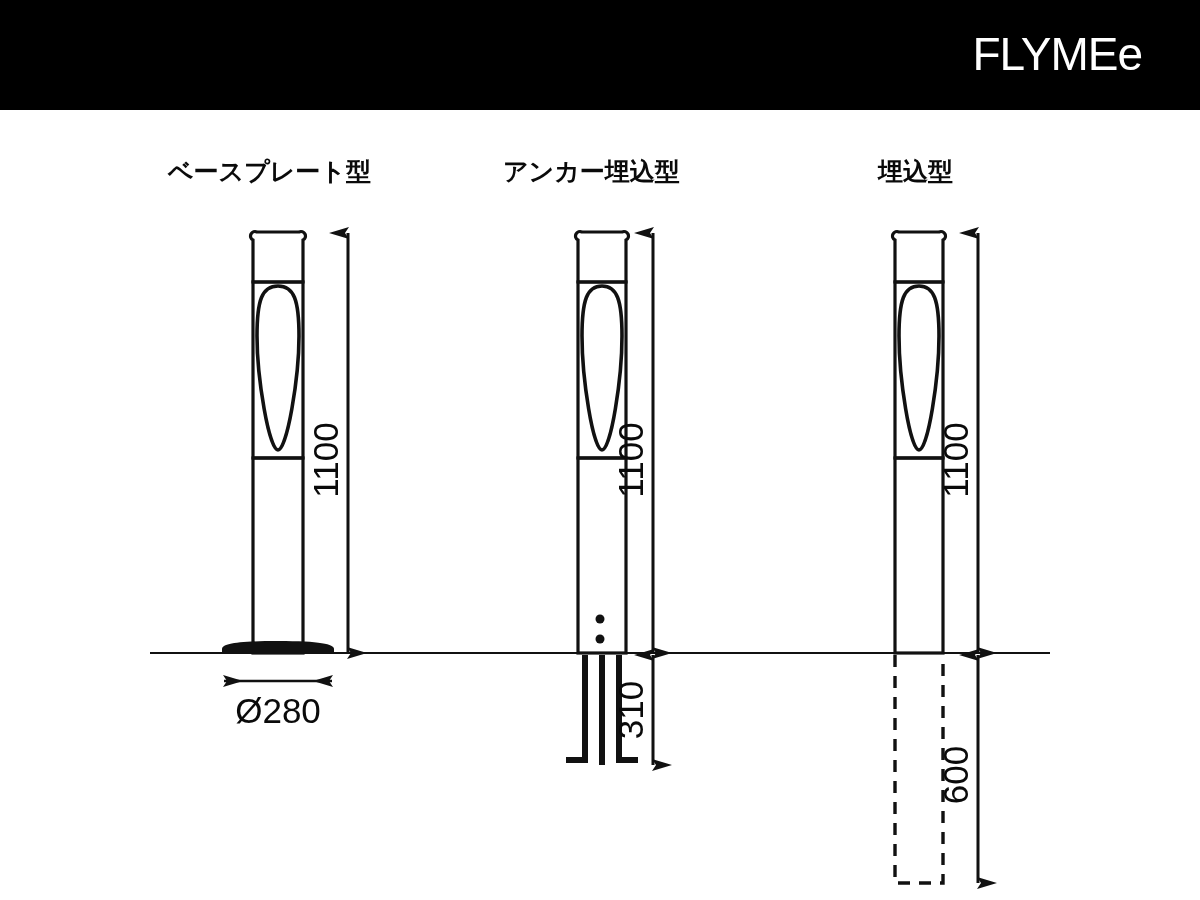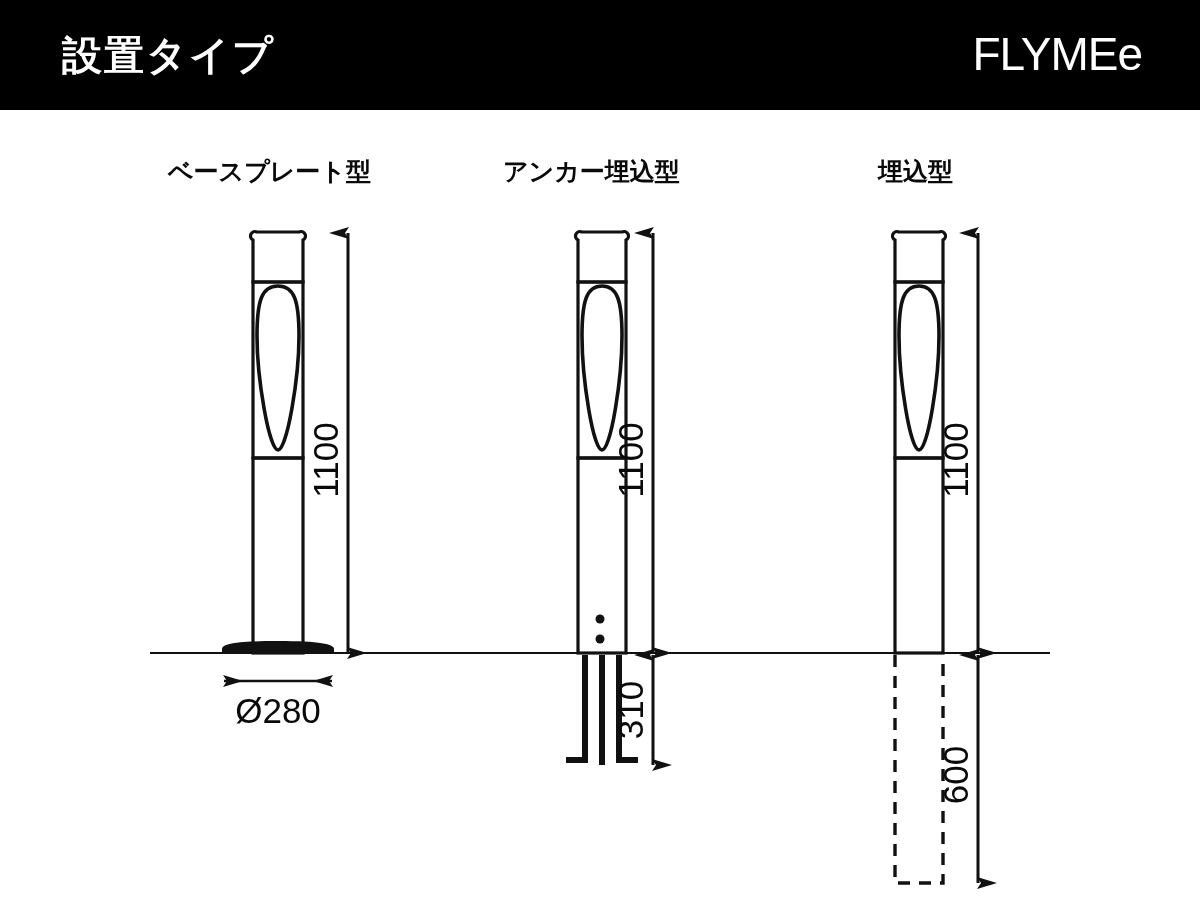--- a/index.html
+++ b/index.html
@@ -47,21 +47,20 @@
   .solidfill{fill:#111111;stroke:none;}
   .ground{stroke:#111111;stroke-width:2.2;fill:none;}
   .dimline{stroke:#111111;stroke-width:2.6;fill:none;}
   .dashbox{fill:none;stroke:#111111;stroke-width:3.4;stroke-dasharray:12 9;}
   .anchor{fill:none;stroke:#111111;stroke-width:6;stroke-linecap:butt;}
 </style>
 </head>
 <body>
 
 <div id="header">
-  <div id="header-title">設置タイプ</div>
   <div id="brand-logo">FLYMEe</div>
 </div>
 
 <div id="stage">
 <svg id="svg-drawing" width="1200" height="790" viewBox="0 0 1200 790" xmlns="http://www.w3.org/2000/svg">
 
   <defs>
     <marker id="arwUp" markerWidth="14" markerHeight="20" refX="7" refY="19" orient="auto" markerUnits="userSpaceOnUse">
       <path d="M7,0 L13,20 L7,16 L1,20 Z" fill="#111111"></path>
     </marker>

